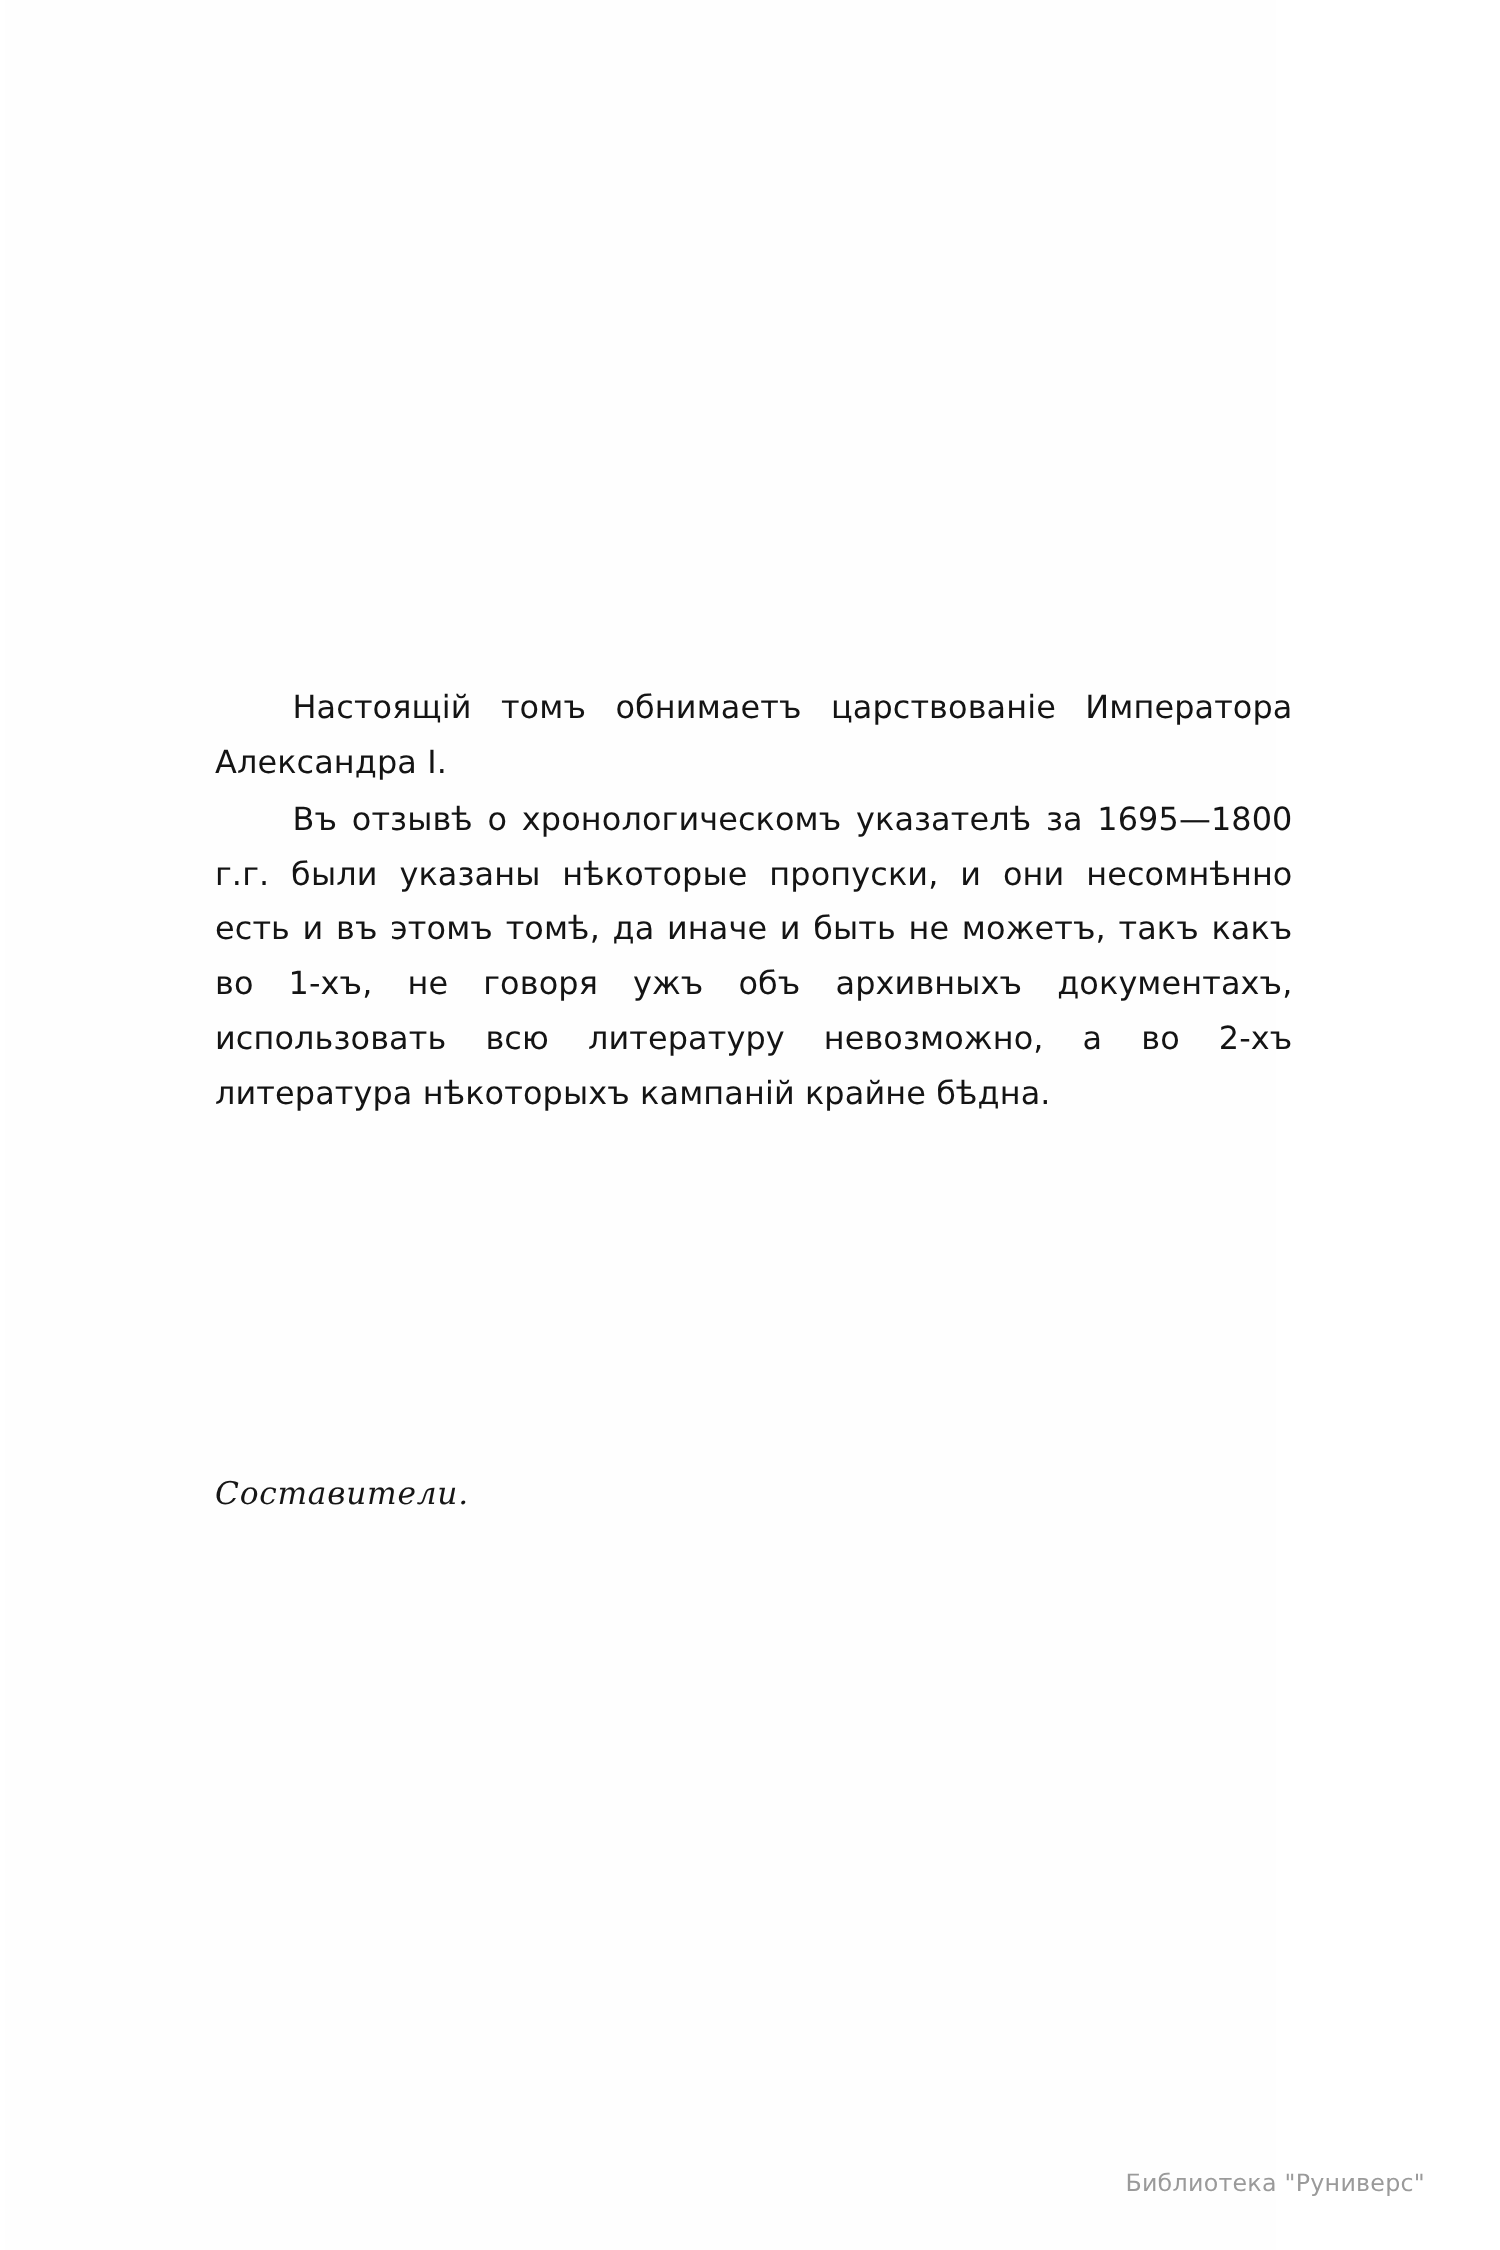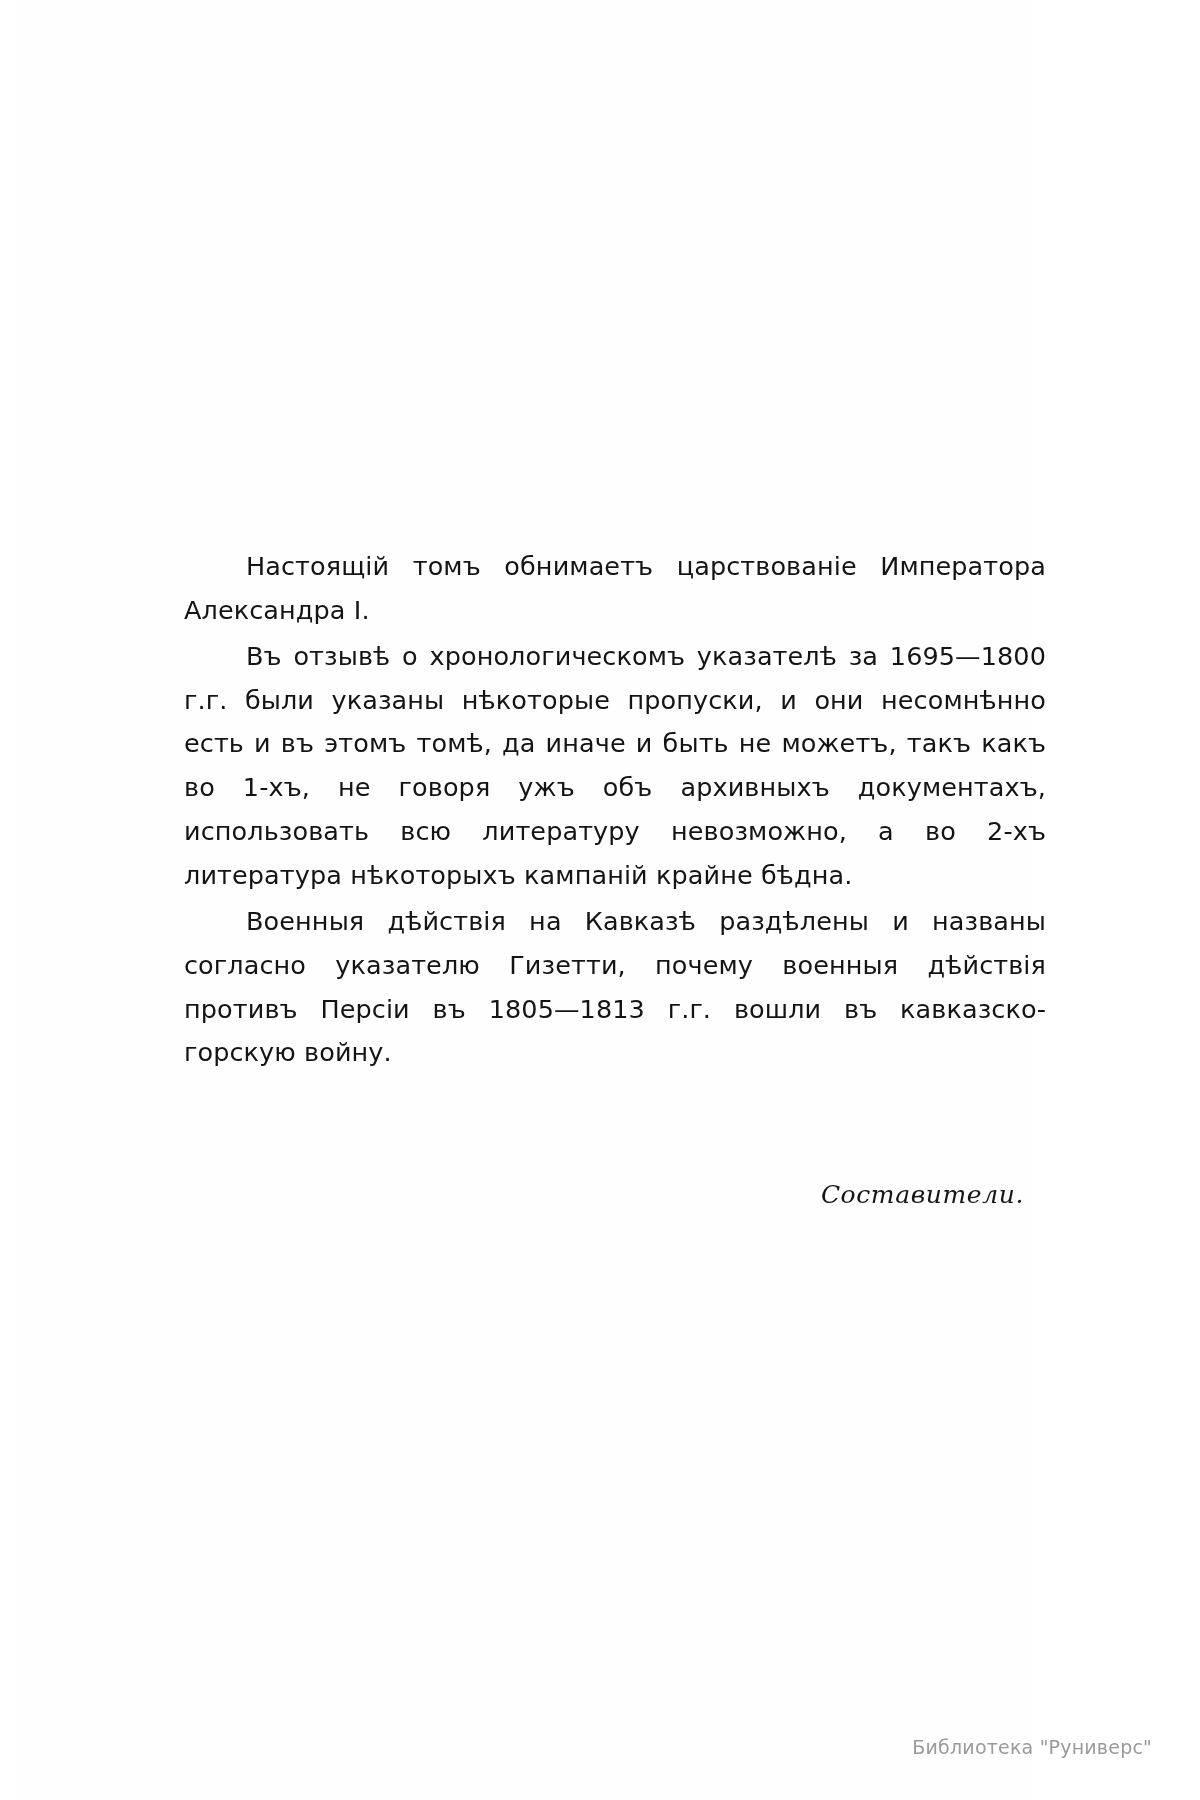--- a/index.html
+++ b/index.html
@@ -10,21 +10,21 @@
     width: 1200px;
     height: 1800px;
     background: #ffffff;
     font-family: "DejaVu Sans", sans-serif;
     color: #1a1a1a;
     position: relative;
     overflow: hidden;
   }
   .page {
     position: absolute;
-    left: 16px;
+    left: 4px;
     top: 0;
     width: 1017px;
     height: 1800px;
     background: #fefefe;
   }
   .text-block {
     position: absolute;
     left: 168px;
     top: 545px;
     width: 862px;
@@ -40,21 +40,21 @@
     letter-spacing: 0.1px;
   }
   .para:last-of-type {
     margin-bottom: 0;
   }
   .signature {
     position: absolute;
     left: 168px;
     top: 1180px;
     width: 862px;
-    text-align: right;
+    text-align: left;
     padding-right: 22px;
     box-sizing: border-box;
   }
   .signature-text {
     font-family: "DejaVu Serif", serif;
     font-style: italic;
     font-size: 25px;
     color: #161616;
     letter-spacing: 0.6px;
   }
@@ -75,21 +75,20 @@
   }
 </style>
 </head>
 <body>
 
 <div class="page">
 
   <div class="text-block">
     <p class="para">Настоящій томъ обнимаетъ царствованіе Императора Александра I.</p>
     <p class="para">Въ отзывѣ о хронологическомъ указателѣ за 1695—1800 г.г. были указаны нѣкоторые пропуски, и они несомнѣнно есть и въ этомъ томѣ, да иначе и быть не можетъ, такъ какъ во 1-хъ, не говоря ужъ объ архивныхъ документахъ, использовать всю литературу невозможно, а во 2-хъ литература нѣкоторыхъ кампаній крайне бѣдна.</p>
-    <p class="para">Военныя дѣйствія на Кавказѣ раздѣлены и названы согласно указателю Гизетти, почему военныя дѣйствія противъ Персіи въ 1805—1813 г.г. вошли въ кавказско-горскую войну.</p>
   </div>
 
   <div class="signature">
     <span class="signature-text">Составители.</span>
   </div>
 
   <div class="footer">
     <span class="footer-text">Библиотека "Руниверс"</span>
   </div>
 

